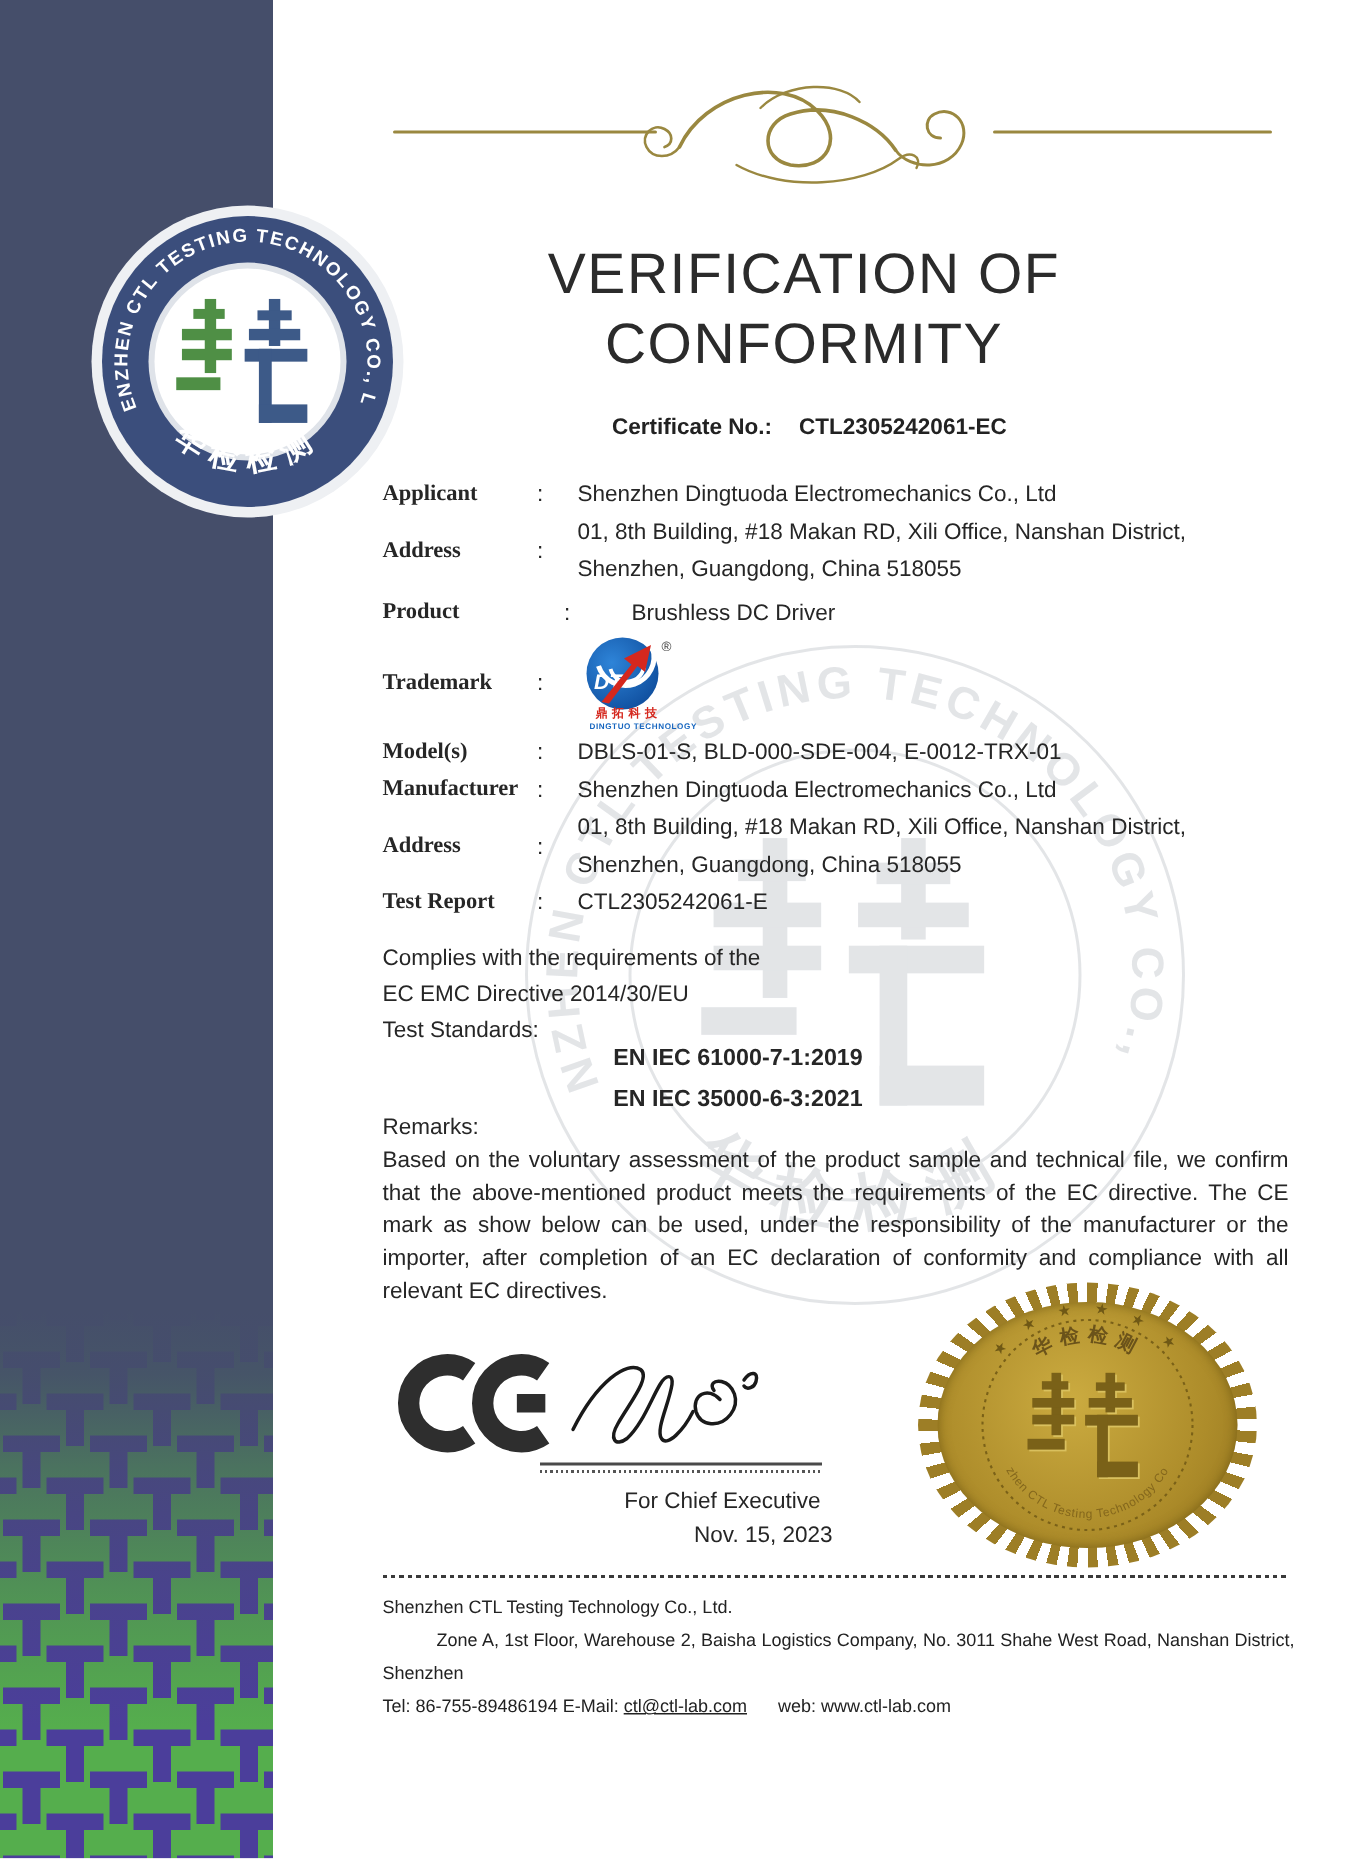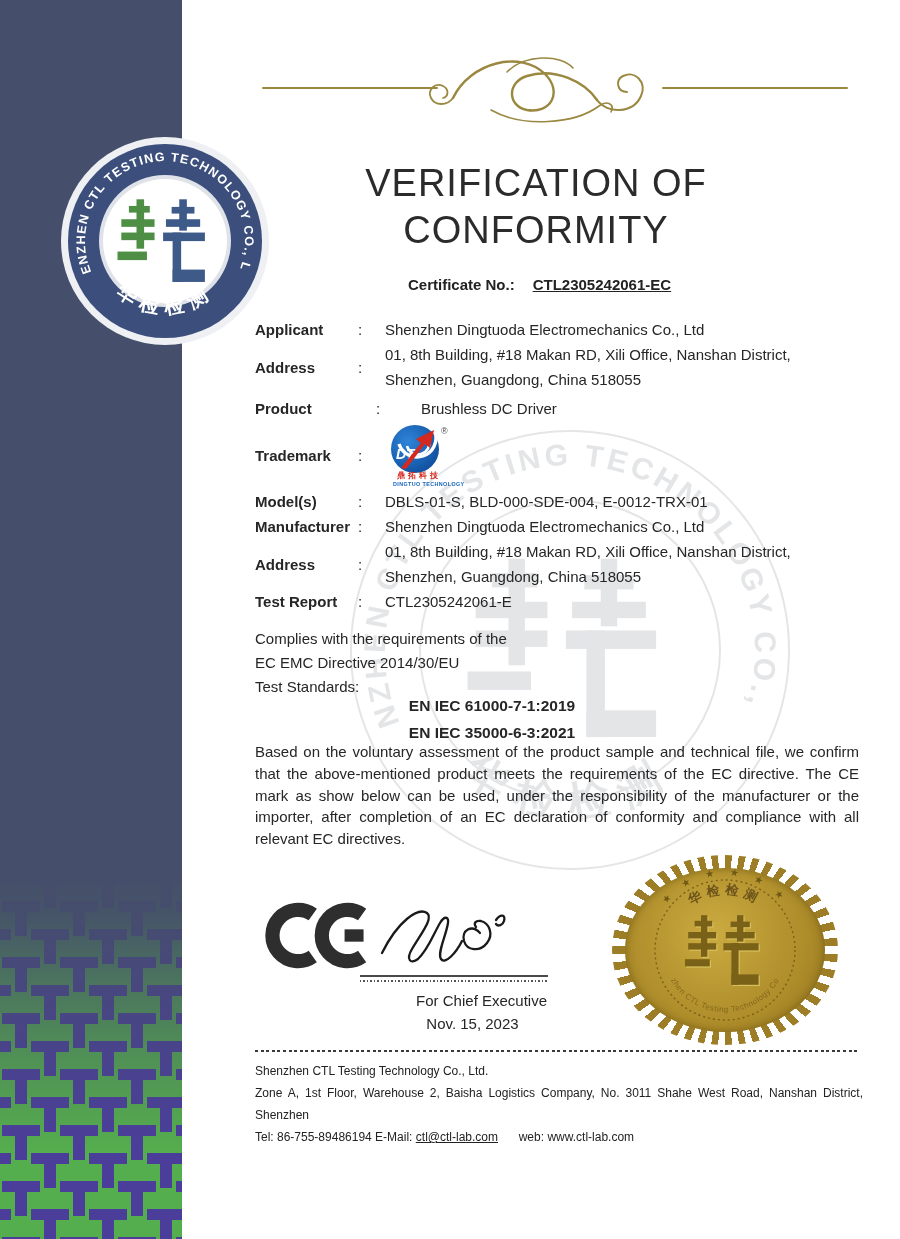--- a/index.html
+++ b/index.html
@@ -16,25 +16,25 @@
   
   .badge{position:absolute;left:60px;top:136px;width:210px;height:210px;z-index:3;}
   
   .flourish{position:absolute;left:255px;top:48px;width:600px;height:85px;z-index:2;}
   
   .watermark{position:absolute;left:345px;top:425px;width:450px;height:450px;opacity:.55;z-index:0;}
   
   .title{position:absolute;left:236px;top:160px;width:600px;text-align:center;z-index:2;
     font-size:38px;line-height:47px;color:#2b2b2b;letter-spacing:1px;}
   .certno{position:absolute;left:408px;top:276px;z-index:2;font-size:15px;font-weight:bold;color:#222;}
-  .certno .cv{margin-left:18px;text-decoration:underline;}
+  .certno .cv{margin-left:18px;}
   
   .fields{position:absolute;left:255px;top:317px;width:604px;z-index:2;font-size:15px;line-height:25px;}
   .row{display:flex;align-items:center;}
-  .row .lbl{width:103px;font-weight:bold;flex:none;}
+  .row .lbl{width:103px;font-weight:bold;flex:none;font-family:Liberation Serif, serif;}
   .row .colon{width:27px;flex:none;}
   .row .val{flex:1;}
   .row-tm{height:68px;}
   
   .dtlogo{width:80px;height:66px;position:relative;}
   .dtlogo svg{position:absolute;left:0;top:0;}
   
   .complies{position:absolute;left:255px;top:627px;width:600px;z-index:2;font-size:15px;line-height:24px;}
   .complies .b{font-weight:normal;}
   .standards{position:absolute;left:255px;top:692px;width:474px;z-index:2;text-align:center;
@@ -42,34 +42,34 @@
   
   .remarks{position:absolute;left:255px;top:741px;width:604px;z-index:2;font-size:15px;line-height:21.8px;}
   .remarks .para{text-align:justify;}
   
   .ce{position:absolute;left:262px;top:899px;z-index:2;}
   .sig{position:absolute;left:368px;top:893px;z-index:2;}
   .sigline1{position:absolute;left:360px;top:975px;width:188px;height:1.5px;background:#4a4a4a;z-index:2;}
   .sigline2{position:absolute;left:360px;top:980px;width:188px;height:2px;z-index:2;
     background:repeating-linear-gradient(90deg,#555 0 1.5px,transparent 1.5px 3.5px);}
   .sigfor{position:absolute;left:361px;top:992px;width:186px;text-align:right;font-size:15px;z-index:2;}
-  .sigdate{position:absolute;left:390px;top:1015px;width:165px;text-align:center;font-size:15px;z-index:2;}
+  .sigdate{position:absolute;left:390px;top:1015px;width:165px;text-align:right;font-size:15px;z-index:2;}
   
   .seal{position:absolute;left:612px;top:855px;width:226px;height:190px;z-index:2;}
   .seal .teeth{position:absolute;inset:0;border-radius:50%;
     background:repeating-conic-gradient(#9d7e26 0deg 4.18deg,rgba(157,126,38,0) 4.18deg 8.37deg);}
   .seal .body{position:absolute;inset:13px;border-radius:50%;
     background:radial-gradient(circle at 45% 40%,#cbab40,#ad8c2a 62%,#96771f 95%);
     box-shadow:inset 0 0 8px rgba(90,70,10,.6);}
   .seal svg{position:absolute;left:0;top:0;}
   
   .sep{position:absolute;left:255px;top:1050px;width:603px;height:2px;z-index:2;
     background:repeating-linear-gradient(90deg,#3a3a3a 0 3px,transparent 3px 5.6px);}
   .footer{position:absolute;left:255px;top:1060px;width:608px;z-index:2;font-size:12px;line-height:22px;color:#222;}
-  .footer .just{text-align:justify;text-align-last:justify;}
+  .footer .just{text-align:justify;text-align-last:justify;margin-left:36px;}
   .footer .mail{text-decoration:underline;}
   .footer .sp{display:inline-block;width:14px;}
   .fw-b{font-weight:bold;}
 </style>
 </head>
 <body>
 
 <div class="band">
   <svg width="182" height="1239">
     <defs>
@@ -243,20 +243,21 @@
   <div>Complies with the requirements of the</div>
   <div class="b">EC EMC Directive 2014/30/EU</div>
   <div>Test Standards:</div>
 </div>
 <div class="standards">
   <div>EN IEC 61000-7-1:2019</div>
   <div>EN IEC 35000-6-3:2021</div>
 </div>
 
 <div class="remarks">
+  <div>Remarks:</div>
   <div class="para">Based on the voluntary assessment of the product sample and technical file, we confirm that the above-mentioned product meets the requirements of the EC directive. The CE mark as show below can be used, under the responsibility of the manufacturer or the importer, after completion of an EC declaration of conformity and compliance with all relevant EC directives.</div>
 </div>
 
 <svg class="ce" width="112" height="73" viewBox="0 0 118 76">
   <g stroke="#2e2e2e" stroke-width="15" fill="none">
     <path d="M 53.5 15.9 A 27 27 0 1 0 53.5 60.1"></path>
     <path d="M 105.5 15.9 A 27 27 0 1 0 105.5 60.1"></path>
     <path d="M 87 38 H 107" stroke-width="13"></path>
   </g>
 </svg>

